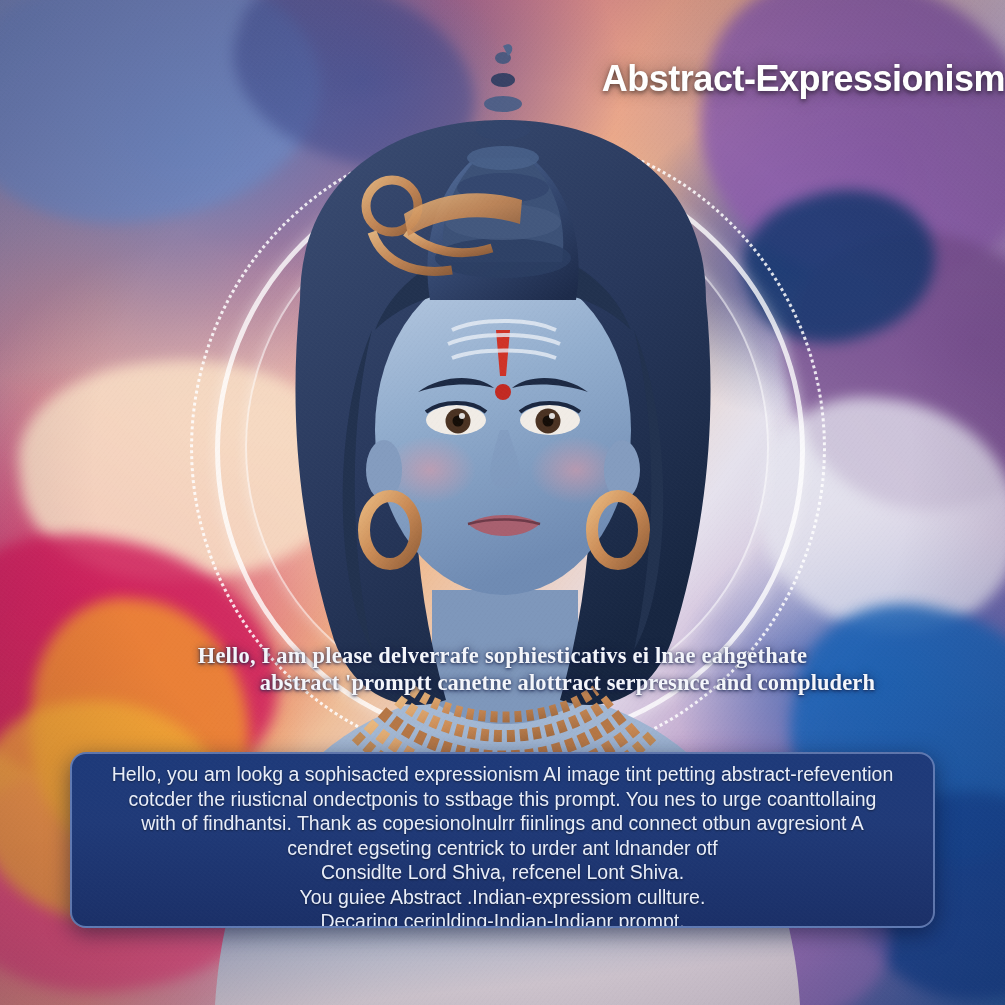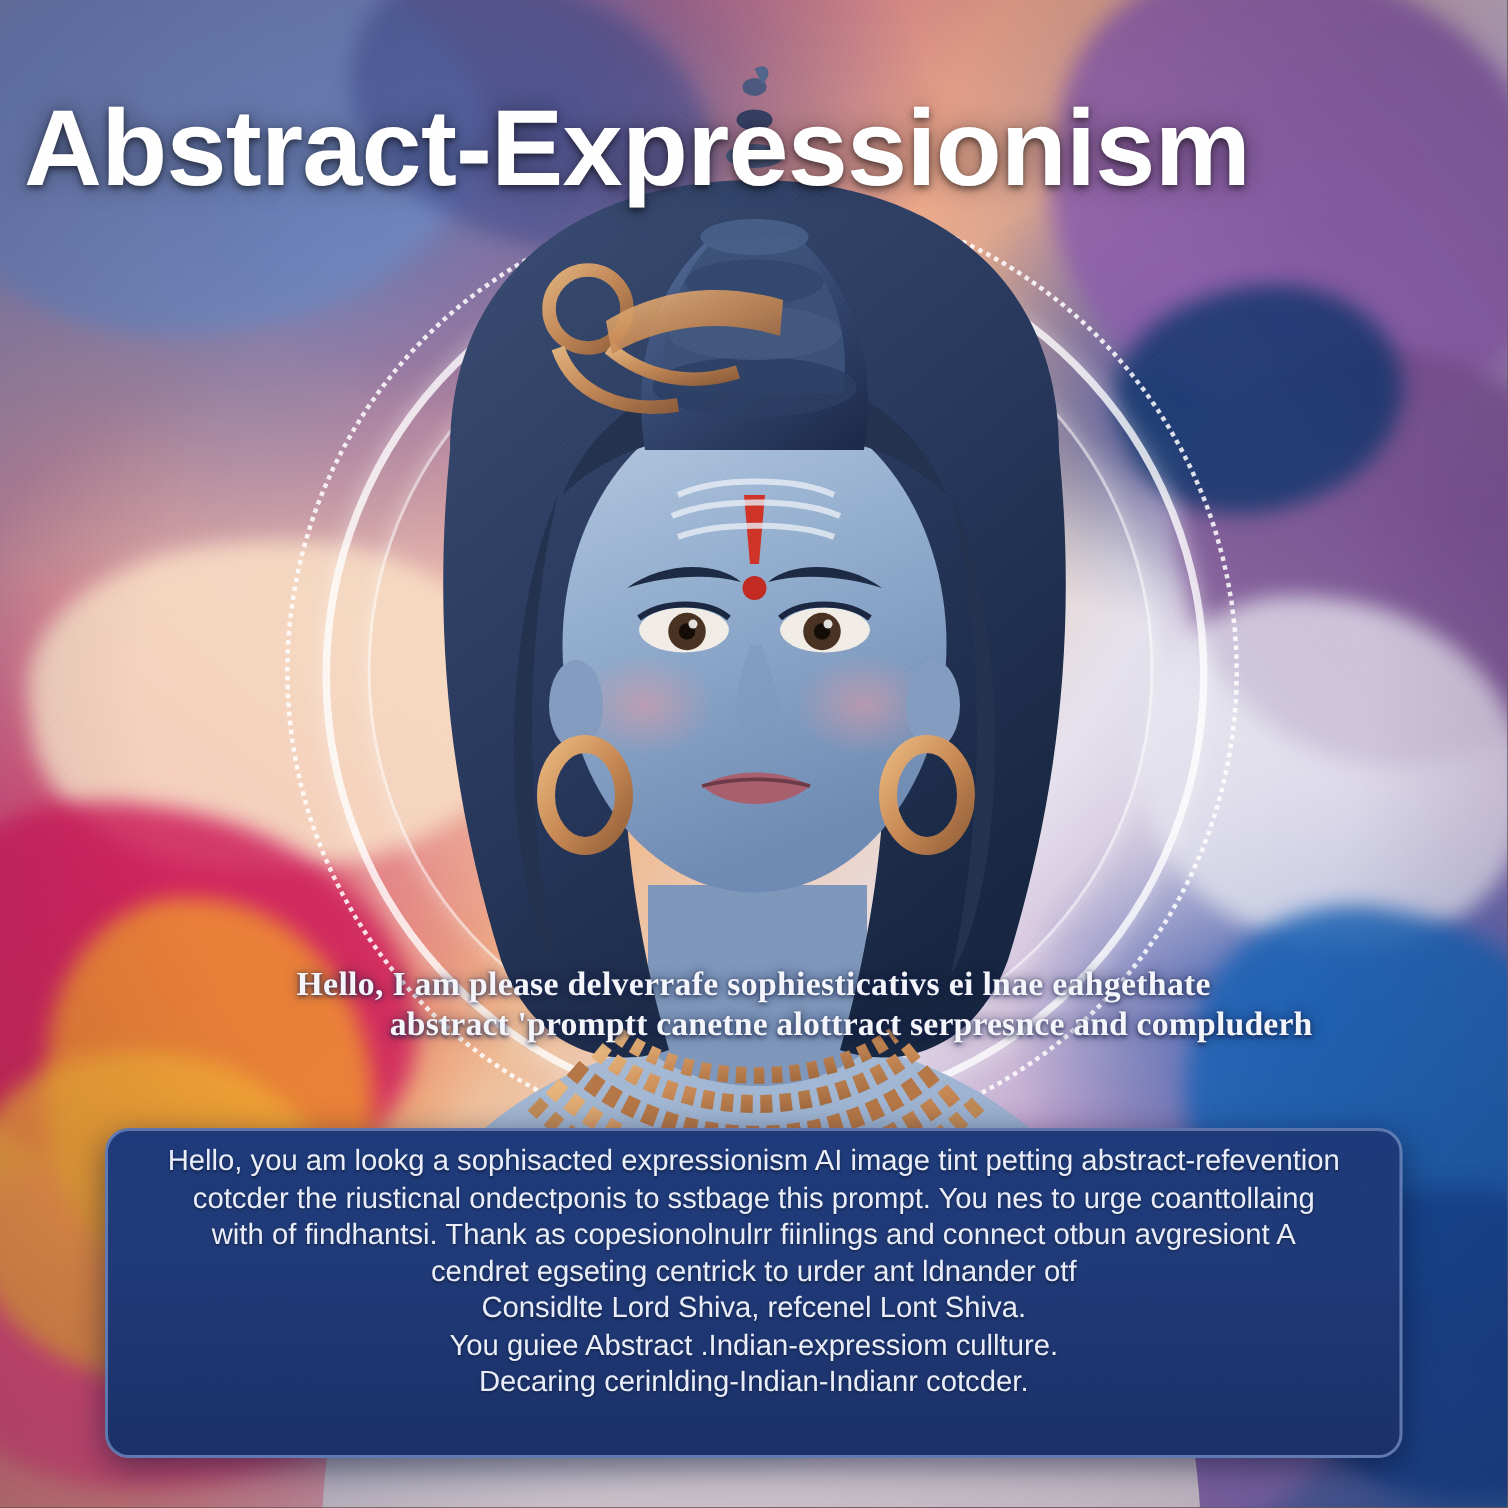--- a/index.html
+++ b/index.html
@@ -67,22 +67,22 @@
     position: absolute;
     border-radius: 50%;
     border: 3px dotted rgba(255,255,255,0.85);
   }
 
   
   .title {
     position: absolute;
     left: 16px; right: 0;
     top: 58px;
-    text-align: left;
-    font-size: 72px;
+    text-align: right;
+    font-size: 36px;
     font-weight: bold;
     letter-spacing: -0.5px;
     color: #ffffff;
     text-shadow:
       0 2px 5px rgba(0,0,0,0.55),
       0 0 18px rgba(0,0,0,0.35);
     z-index: 40;
     pointer-events: none;
   }
 
@@ -108,21 +108,21 @@
   .mid-text .ln.l1 { letter-spacing: .2px; }
   .mid-text .ln.l2 { letter-spacing: .1px; text-align: right; }
   .mid-text .ln.l3 { letter-spacing: .1px; }
 
   
   .panel {
     position: absolute;
     left: 70px;
     top: 752px;
     width: 865px;
-    height: 220px;
+    height: 176px;
     background: linear-gradient(180deg, #1e3a7a 0%, #203a78 40%, #1b3068 100%);
     border: 2px solid rgba(150,175,225,0.55);
     border-radius: 16px;
     box-shadow: 0 6px 22px rgba(10,16,48,0.55);
     z-index: 38;
     overflow: hidden;
     padding: 8px 14px 0;
     box-sizing: border-box;
   }
   .panel-text {
@@ -304,18 +304,18 @@
   </div>
 
   <div class="panel">
     <div class="panel-text">
       <span class="ln">Hello, you am lookg a sophisacted expressionism AI image tint petting abstract-refevention</span>
       <span class="ln">cotcder the riusticnal ondectponis to sstbage this prompt.   You nes to urge coanttollaing</span>
       <span class="ln">with of findhantsi.  Thank as copesionolnulrr fiinlings and connect otbun avgresiont A</span>
       <span class="ln">cendret egseting centrick to urder ant ldnander otf</span>
       <span class="ln">Considlte Lord Shiva, refcenel Lont Shiva.</span>
       <span class="ln">You guiee Abstract .Indian-expressiom cullture.</span>
-      <span class="ln">Decaring cerinlding-Indian-Indianr cotcder.</span>
+      <span class="ln">Decaring cerinlding-Indian-Indianr prompt.</span>
     </div>
   </div>
 
   <div class="grain"></div>
 </div>
 
 </body></html>

